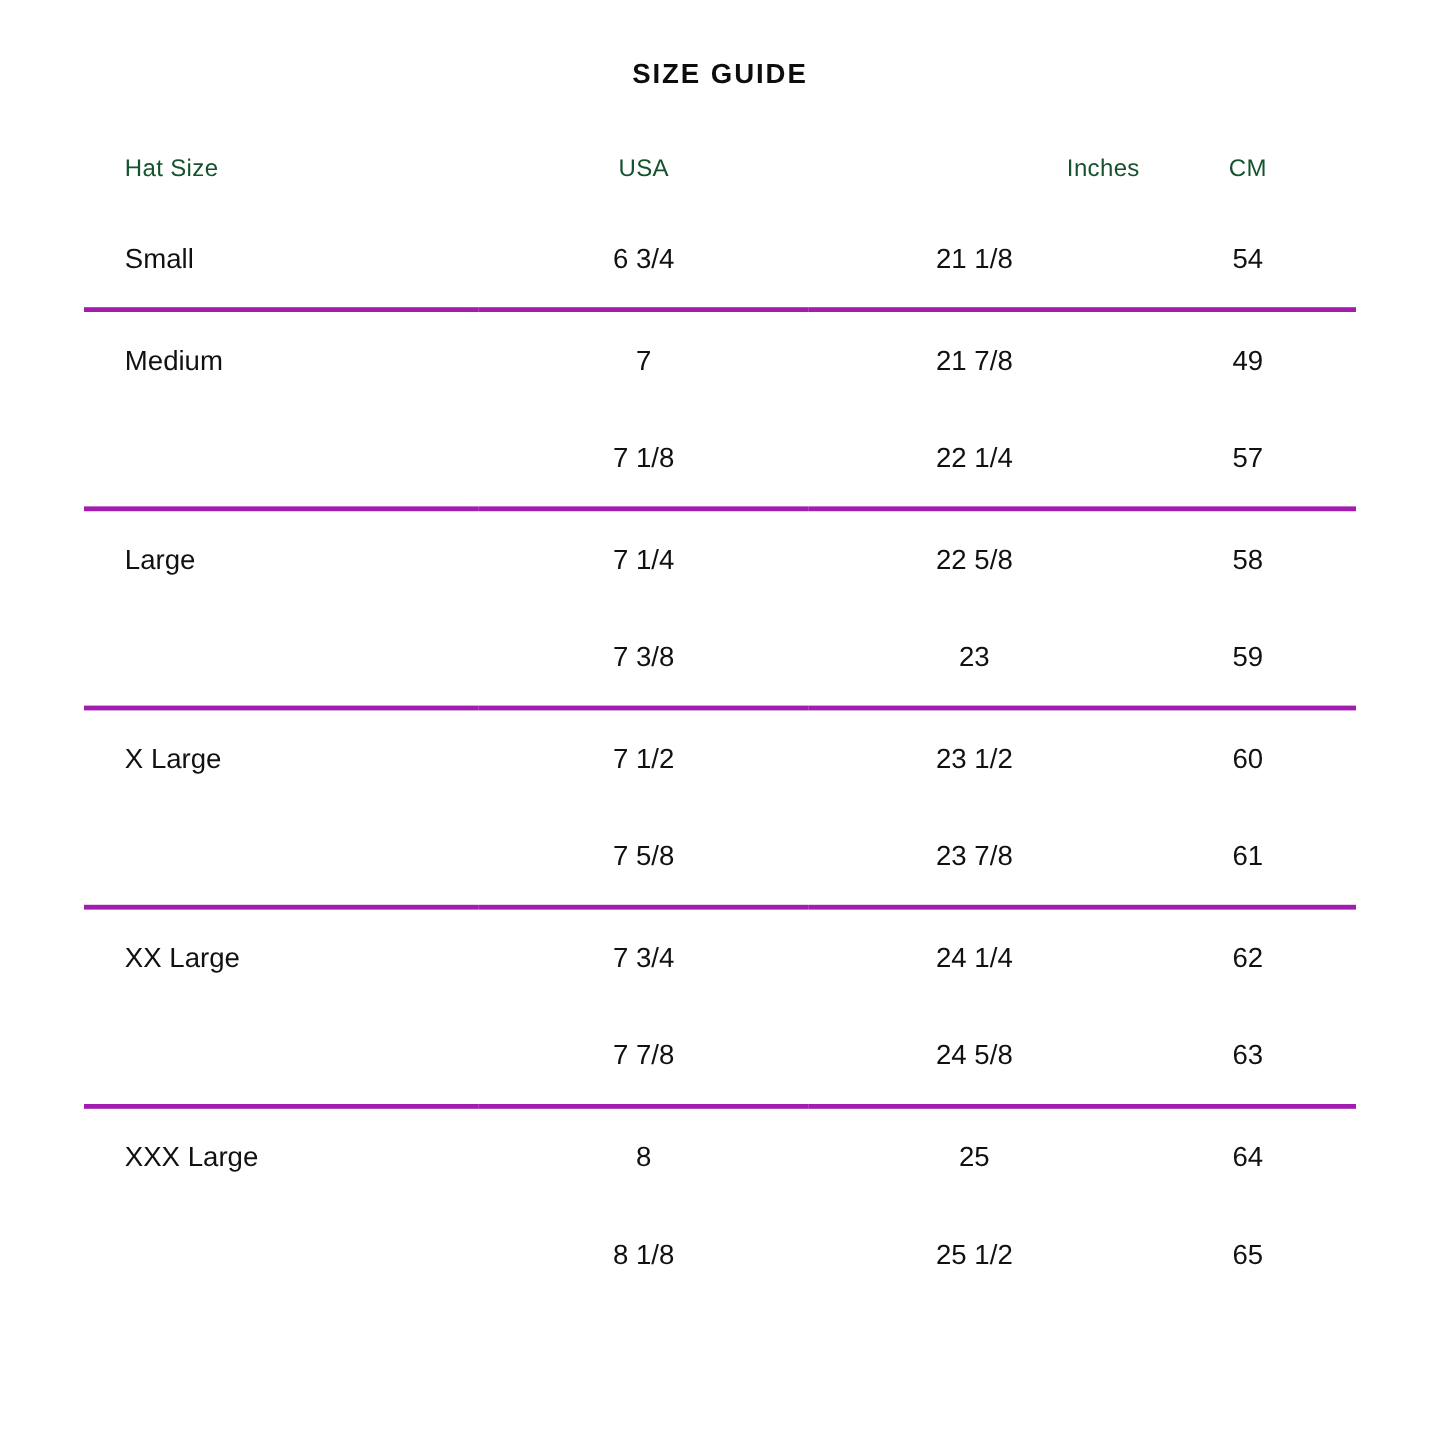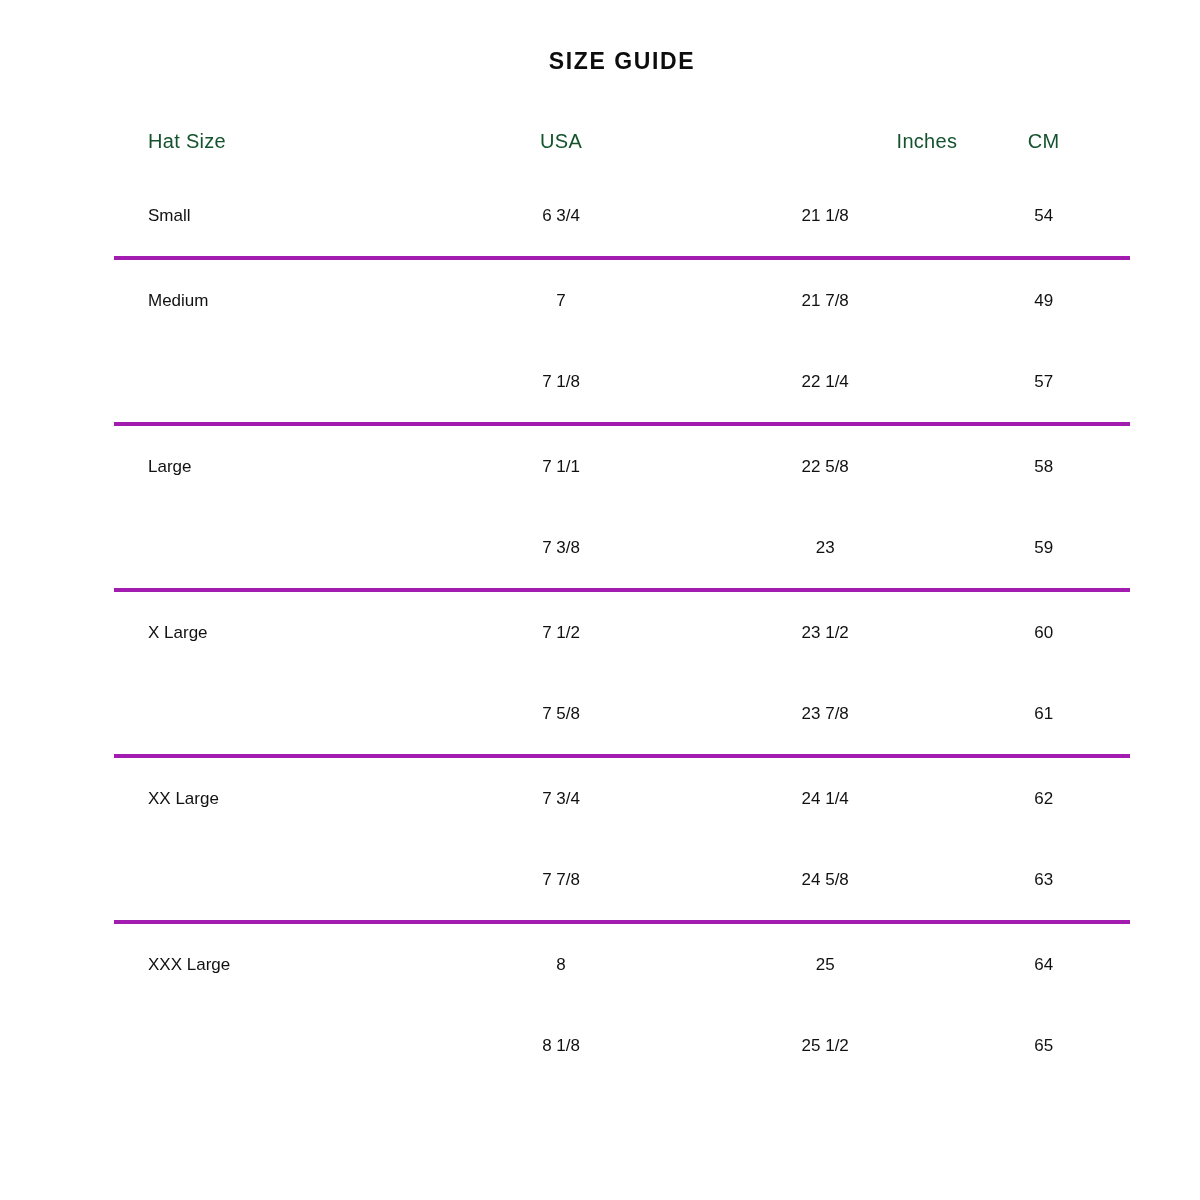--- a/index.html
+++ b/index.html
@@ -13,21 +13,20 @@
     font-family: "Liberation Sans", sans-serif;
     color: #111111;
     -webkit-font-smoothing: antialiased;
   }
 
   .page {
     width: 1200px;
     height: 1200px;
     box-sizing: border-box;
     position: relative;
-    padding-left: 44px;
   }
 
   .title {
     text-align: center;
     font-weight: bold;
     font-size: 23px;
     letter-spacing: 1.6px;
     padding-top: 48px;
     color: #0d0d0d;
   }
@@ -57,21 +56,21 @@
     height: 48px;
     vertical-align: middle;
   }
 
   table.size-table th.h1 { text-align: left;  padding-left: 34px; }
   table.size-table th.h2 { text-align: center; }
   table.size-table th.h3 { text-align: right; }
   table.size-table th.h4 { text-align: center; }
 
   table.size-table td {
-    font-size: 17px;
+    font-size: 23px;
     font-weight: 400;
     color: #111111;
     height: 79px;
     vertical-align: middle;
   }
 
   table.size-table td.c1 { text-align: left; padding-left: 34px; }
   table.size-table td.c2,
   table.size-table td.c3,
   table.size-table td.c4 { text-align: center; }
@@ -121,21 +120,21 @@
             <td class="c4">49</td>
           </tr>
           <tr>
             <td class="c1"></td>
             <td class="c2">7 1/8</td>
             <td class="c3">22 1/4</td>
             <td class="c4">57</td>
           </tr>
           <tr class="group-start">
             <td class="c1">Large</td>
-            <td class="c2">7 1/1</td>
+            <td class="c2">7 1/4</td>
             <td class="c3">22 5/8</td>
             <td class="c4">58</td>
           </tr>
           <tr>
             <td class="c1"></td>
             <td class="c2">7 3/8</td>
             <td class="c3">23</td>
             <td class="c4">59</td>
           </tr>
           <tr class="group-start">

